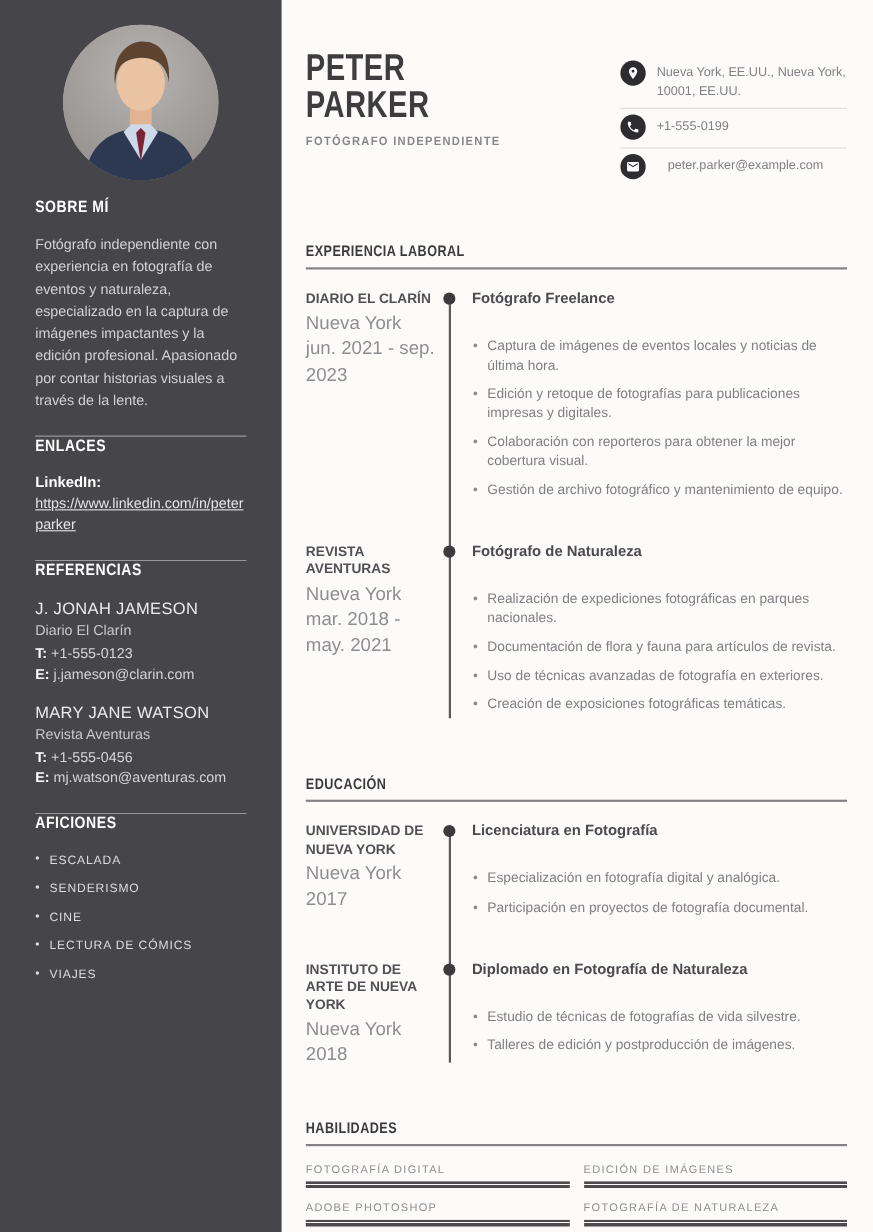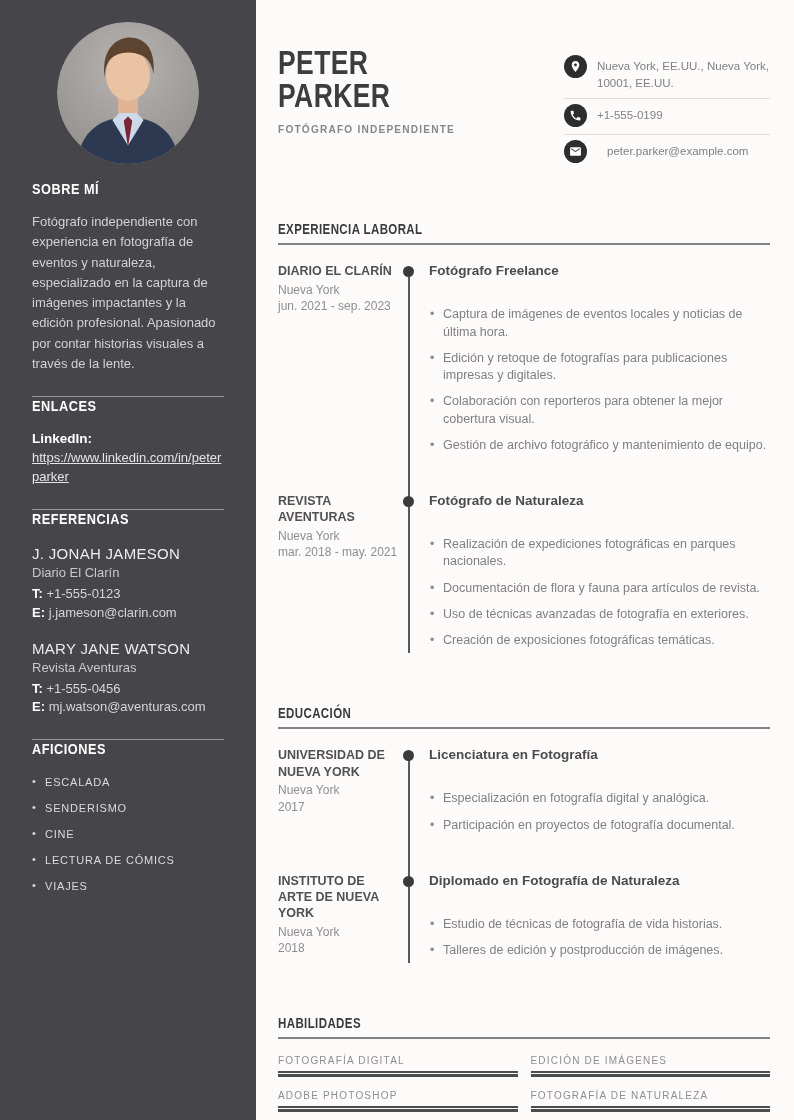--- a/index.html
+++ b/index.html
@@ -58,21 +58,21 @@
           display:inline-block; transform:scaleX(0.82); transform-origin:0 50%; white-space:nowrap; }
   .section-rule { border:none; border-top:2px solid #828184; margin-top:5px; }
   
   .timeline { position:relative; margin-top:18px; }
   .timeline::before { content:""; position:absolute; left:130px; top:8px; bottom:5px; width:1.5px; background:#59585b; }
   .entry { position:relative; display:grid; grid-template-columns:131px 1fr; margin-bottom:30px; }
   .entry:last-child { margin-bottom:0; }
   .timeline-dot { position:absolute; left:125px; top:3px; width:11px; height:11px; border-radius:50%; background:#3b3a3d; }
   .entry-meta { padding-right:10px; }
   .entry-company { color:#515054; font-size:12.5px; font-weight:bold; line-height:1.3; margin-bottom:2px; }
-  .entry-location, .entry-dates { color:#8e8d91; font-size:12px; line-height:1.4; }
+  .entry-location, .entry-dates { color:#8e8d91; font-size:17px; line-height:1.4; }
   .entry-body { padding-left:20px; }
   .entry-role { color:#4b4a4e; font-size:13.5px; font-weight:bold; margin-bottom:11px; }
   .entry-bullets { list-style:none;margin-top:28px; }
   .entry-bullets li { position:relative; padding-left:14px; margin-bottom:9px;
           color:#807f83; font-size:12.5px; line-height:1.38; }
   .entry-bullets li::before { content:"•"; position:absolute; left:1px; top:0; color:#8a898c; }
   
   .bar-grid { margin-top:16px; display:grid; grid-template-columns:1fr 1fr; column-gap:48px; row-gap:15px;gap:13px; }
   .bar-item {}
   .bar-label { color:#8e8d90; font-size:10px; letter-spacing:1.2px; margin-bottom:5px; }
@@ -263,21 +263,21 @@
         <div class="entry">
           <div class="entry-meta">
             <div class="entry-company">INSTITUTO DE ARTE DE NUEVA YORK</div>
             <div class="entry-location">Nueva York</div>
             <div class="entry-dates">2018</div>
           </div>
           <span class="timeline-dot"></span>
           <div class="entry-body">
             <h4 class="entry-role">Diplomado en Fotografía de Naturaleza</h4>
             <ul class="entry-bullets">
-              <li>Estudio de técnicas de fotografía de vida historias.</li>
+              <li>Estudio de técnicas de fotografías de vida silvestre.</li>
               <li>Talleres de edición y postproducción de imágenes.</li>
             </ul>
           </div>
         </div>
 
       </div>
     </section>
 
     <section class="section">
       <h2 class="section-heading">HABILIDADES</h2>

